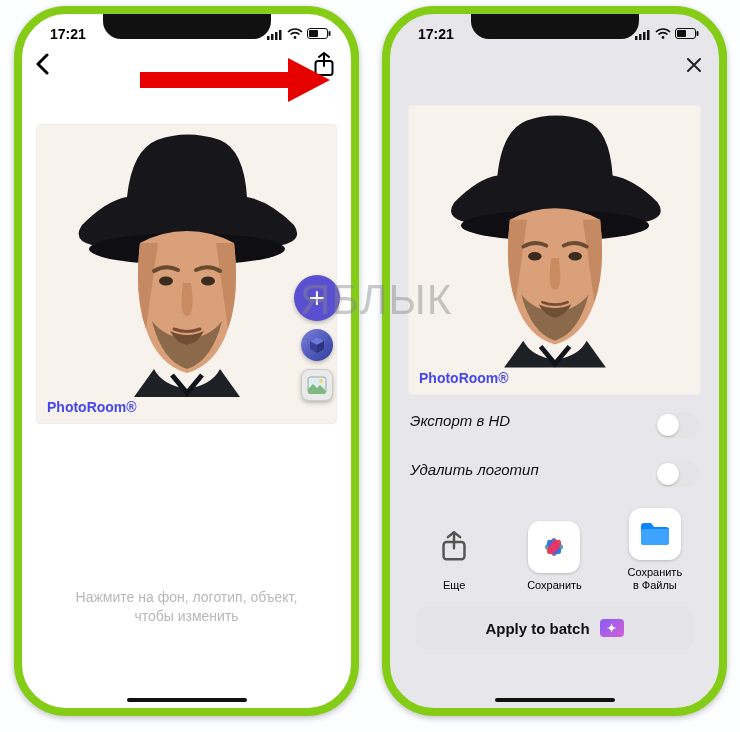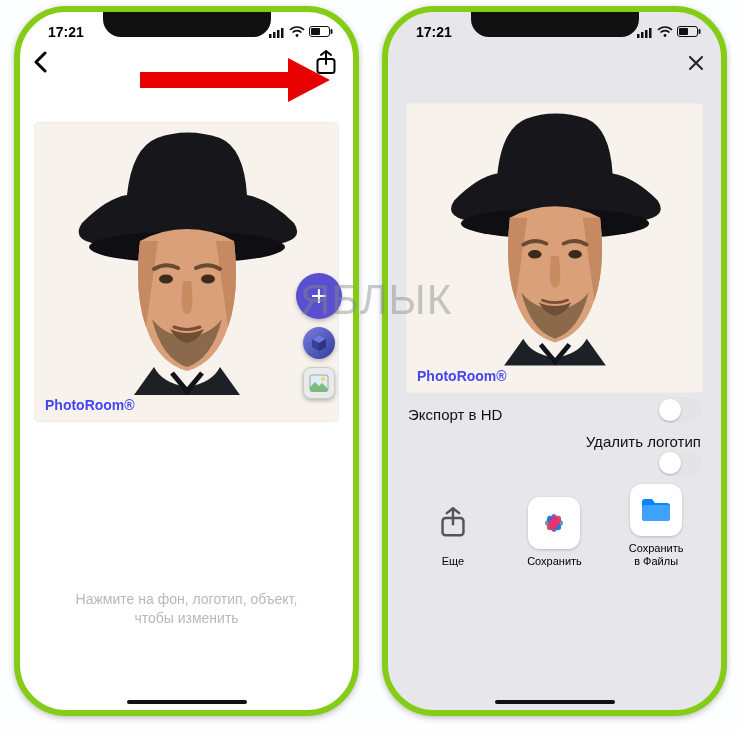--- a/index.html
+++ b/index.html
@@ -14,21 +14,21 @@
   .stage {
     position: relative;
     width: 740px;
     height: 732px;
   }
   .phone {
     position: absolute;
     top: 6px;
     width: 345px;
     height: 710px;
-    border: 6px solid #84cc16;
+    border: 8px solid #84cc16;
     border-radius: 52px;
     background: #fff;
     overflow: hidden;
     box-shadow: 0 2px 6px rgba(0,0,0,0.25);
   }
   .phone.left { left: 14px; }
   .phone.right { left: 382px; background:#ecebee; }
   .notch {
     position: absolute;
     top: -1px;
@@ -124,26 +124,27 @@
     position:absolute;
     bottom:6px; left:50%; transform:translateX(-50%);
     width:120px; height:4px; border-radius:3px; background:#111;
   }
   
   .right .header2 {
     display:flex; justify-content:flex-end; padding:8px 16px 4px 16px;
   }
   .close-x { font-size:20px; color:#333; }
   .option-row {
-    display:flex; justify-content:space-between; align-items:flex-end;
-    padding: 4px 20px;
+    display:flex; justify-content:space-between; align-items:flex-start;
+    padding: 17px 20px;
     font-size:15px;
     color:#111;
-  }
-  .option-row + .option-row { padding-top:6px;flex-direction:column; }
+    font-style:italic;
+  }
+  .option-row + .option-row { padding-top:6px; }
   .toggle {
     width:44px; height:26px; border-radius:13px;
     background:#e4e4e7; position:relative;
   }
   .toggle::after{
     content:""; position:absolute; left:2px; top:2px;
     width:22px; height:22px; border-radius:50%; background:#fff;
     box-shadow:0 1px 2px rgba(0,0,0,.25);
   }
   .share-row {
@@ -397,20 +398,24 @@
           <svg width="34" height="28" viewBox="0 0 34 28">
                 <path d="M3 6a3 3 0 0 1 3-3h7l3 4h12a3 3 0 0 1 3 3v12a3 3 0 0 1-3 3H6a3 3 0 0 1-3-3V6z" fill="#0a84ff"></path>
                 <rect x="3" y="9" width="28" height="16" rx="3" fill="#3ea2ff"></rect>
               </svg>
         </div>
         <span class="share-label">
           <span>Сохранить</span><br><span>в Файлы</span>
         </span>
       </div>
     </div>
+    <div class="batch-pill">
+      <span>Apply to batch</span>
+      <span class="batch-badge">✦</span>
+    </div>
     <div class="home-indicator"></div>
   </div>
 </div>
 
 <div class="arrow">
   <svg width="190" height="46" viewBox="0 0 190 46">
     <rect x="0" y="14" width="150" height="16" fill="#e60000"></rect>
     <path d="M148 0 L190 22 L148 44 Z" fill="#e60000"></path>
   </svg>
 </div>

